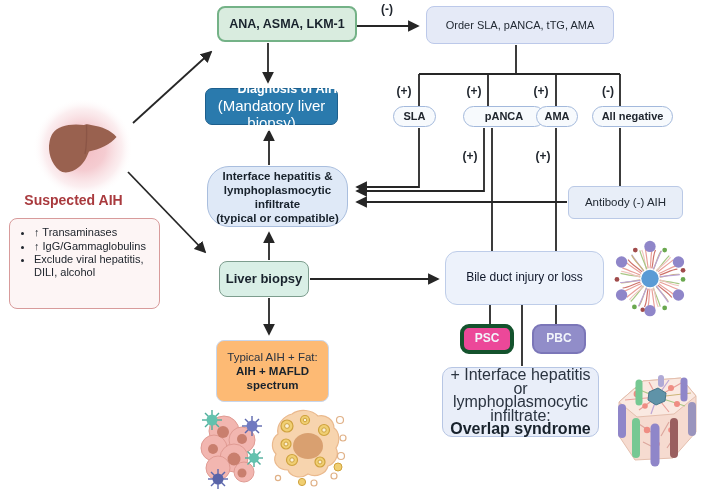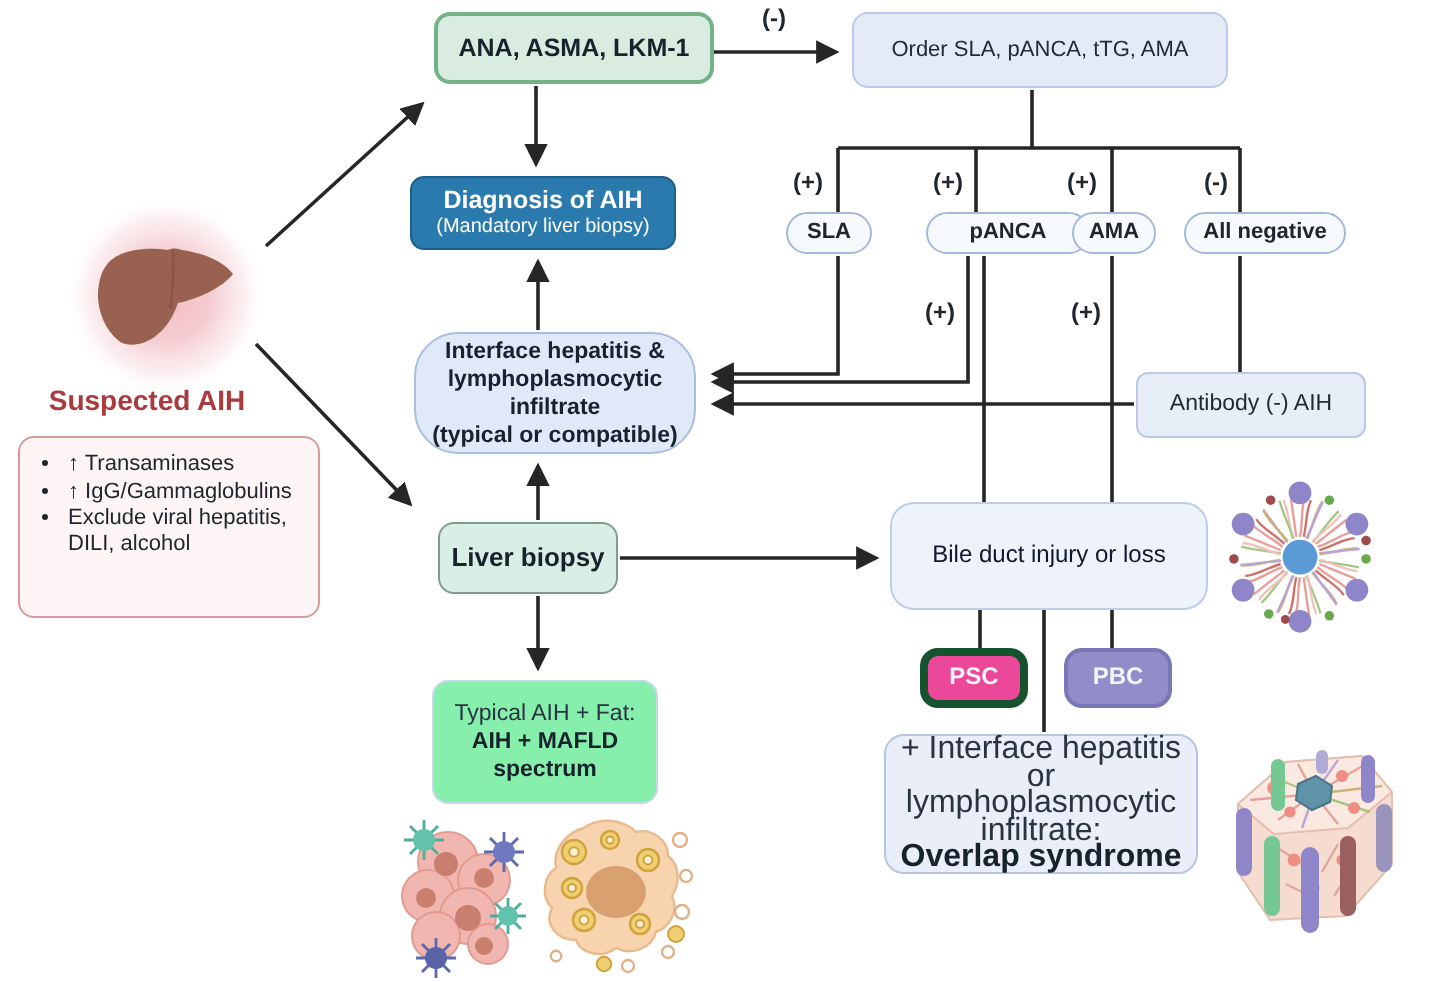--- a/index.html
+++ b/index.html
@@ -11,26 +11,26 @@
     position:absolute;box-sizing:border-box;display:flex;flex-direction:column;
     align-items:center;justify-content:center;text-align:center;line-height:1.15;
   }
   .connectors{position:absolute;left:0;top:0;z-index:1;}
   .node,.lbl{z-index:2;}
   .illus{position:absolute;z-index:0;}
   .lbl{position:absolute;width:26px;text-align:center;font-weight:bold;font-size:12px;color:#20262e;}
 
   .ana-box{left:217px;top:6px;width:140px;height:36px;background:#d9ecdf;border:2px solid #74b287;border-radius:8px;font-weight:bold;font-size:12.5px;color:#18222c;}
   .order-box{left:426px;top:6px;width:188px;height:38px;background:#e5eaf7;border:1.5px solid #bcc9ea;border-radius:8px;font-size:11px;color:#222a34;}
-  .diagnosis-box{left:205px;top:88px;width:133px;height:37px;background:#2a7aad;border:1.5px solid #1d5f8d;border-radius:7px;color:#ffffff;}
+  .diagnosis-box{left:205px;top:88px;width:133px;height:37px;background:#2a7aad;border:1.5px solid #1d5f8d;border-radius:7px;color:#ffffff;align-items:flex-end;}
   .diagnosis-box .t1{font-weight:bold;font-size:12.5px;}
-  .diagnosis-box .t2{font-size:10px;margin-top:1px;}
+  .diagnosis-box .t2{font-size:15px;margin-top:1px;}
   .interface-box{left:207px;top:166px;width:141px;height:61px;background:#dfe9f7;border:1.5px solid #a9bede;border-radius:22px;font-weight:bold;font-size:11.5px;line-height:14px;color:#18222c;}
   .biopsy-box{left:219px;top:261px;width:90px;height:36px;background:#d9efe6;border:1.5px solid #7d9d8e;border-radius:8px;font-weight:bold;font-size:13px;color:#18222c;}
-  .typical-box{left:216px;top:340px;width:113px;height:62px;background:#86efac;border:1.5px solid #c8d6ec;border-radius:8px;font-size:11.5px;line-height:14px;color:#2a3340;}
+  .typical-box{left:216px;top:340px;width:113px;height:62px;background:#fdba74;border:1.5px solid #c8d6ec;border-radius:8px;font-size:11.5px;line-height:14px;color:#2a3340;}
   .typical-box .b{font-weight:bold;color:#18222c;}
   .pill{top:106px;height:21px;background:#f7fafd;border:1.5px solid #a3b9dc;border-radius:11px;font-weight:bold;font-size:11px;color:#20262e;}
   .pill-sla{left:393px;width:43px;}
   .pill-panca{left:463px;width:82px;}
   .pill-ama{left:536px;width:42px;}
   .pill-allneg{left:592px;width:81px;}
   .antibody-box{left:568px;top:186px;width:115px;height:33px;background:#e8eef8;border:1.5px solid #bac9e6;border-radius:6px;font-size:11.5px;color:#222a34;}
   .bileduct-box{left:445px;top:251px;width:159px;height:54px;background:#edf2fb;border:1.5px solid #becde9;border-radius:12px;font-size:12px;color:#0f172a;}
   .psc-box{left:460px;top:324px;width:54px;height:30px;background:#ec4899;border:4px solid #14532d;border-radius:9px;font-weight:bold;font-size:12px;color:#f2f5fb;}
   .pbc-box{left:532px;top:324px;width:54px;height:30px;background:#918dc9;border:2px solid #7b76b8;border-radius:9px;font-weight:bold;font-size:12px;color:#f2f5fb;}

